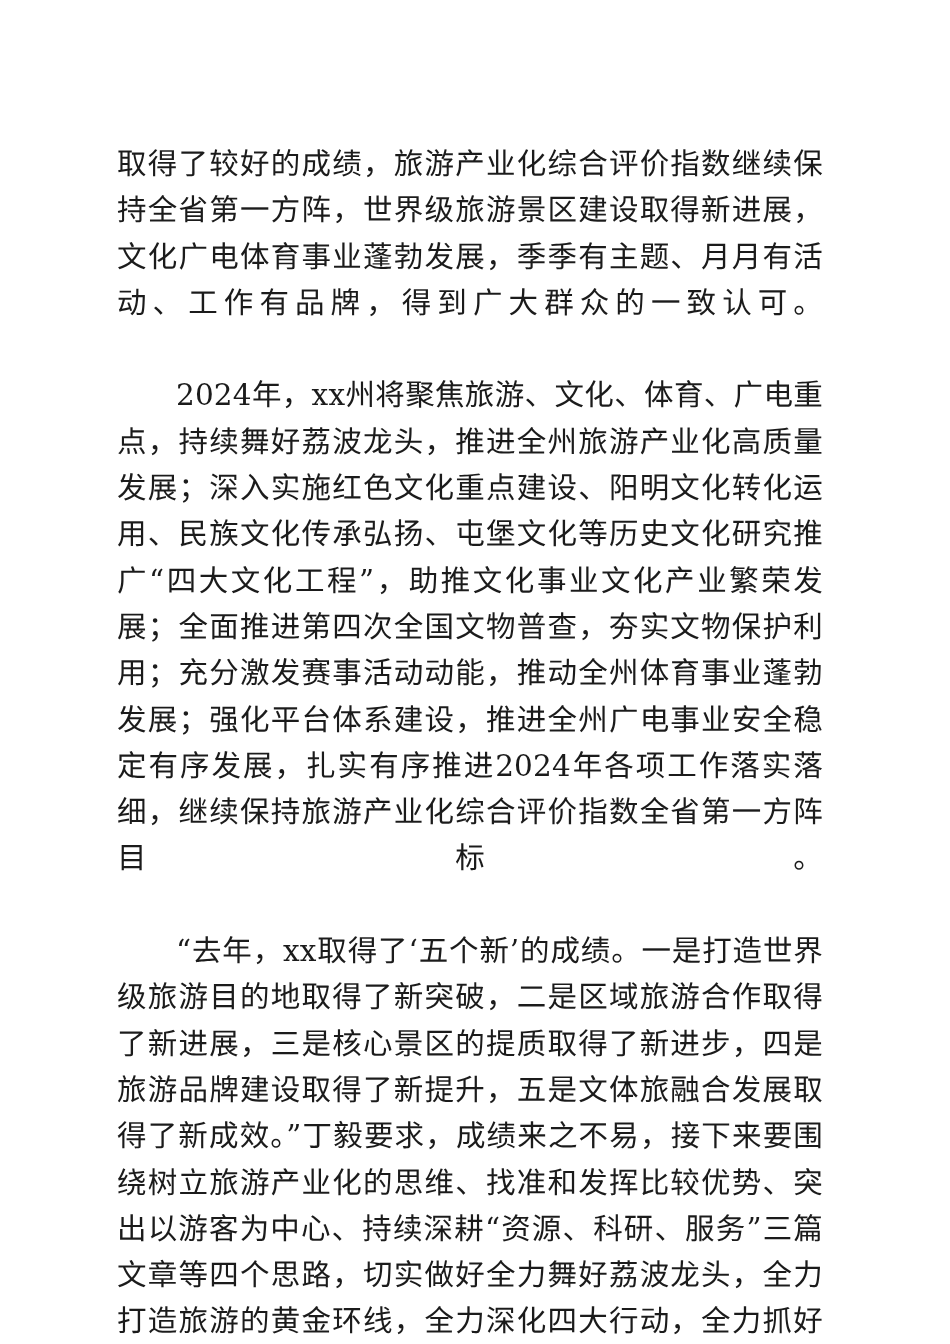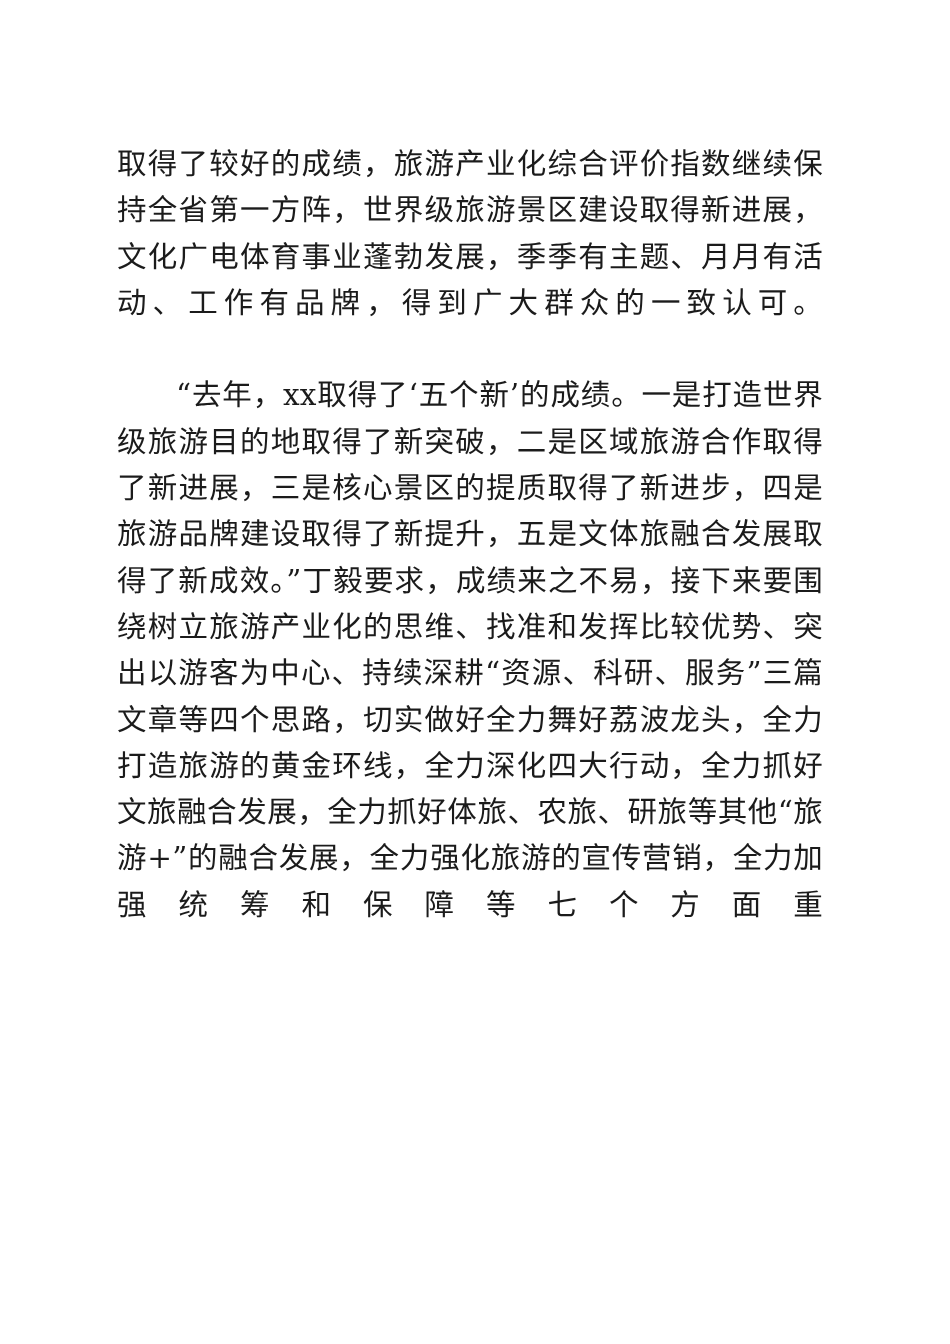--- a/index.html
+++ b/index.html
@@ -53,17 +53,18 @@
   }
 </style>
 </head>
 <body>
 
 <div class="page">
   <div class="doc-body">
 
     <p class="para no-indent">取得了较好的成绩，旅游产业化综合评价指数继续保持全省第一方阵，世界级旅游景区建设取得新进展，文化广电体育事业蓬勃发展，季季有主题、月月有活动、工作有品牌，得到广大群众的一致认可。</p>
 
+    <p class="para">2024年，xx州将聚焦旅游、文化、体育、广电重点，持续舞好荔波龙头，推进全州旅游产业化高质量发展；深入实施红色文化重点建设、阳明文化转化运用、民族文化传承弘扬、屯堡文化等历史文化研究推广“四大文化工程”，助推文化事业文化产业繁荣发展；全面推进第四次全国文物普查，夯实文物保护利用；充分激发赛事活动动能，推动全州体育事业蓬勃发展；强化平台体系建设，推进全州广电事业安全稳定有序发展，扎实有序推进2024年各项工作落实落细，继续保持旅游产业化综合评价指数全省第一方阵目标。</p>
 
     <p class="para">“去年，xx取得了‘五个新’的成绩。一是打造世界级旅游目的地取得了新突破，二是区域旅游合作取得了新进展，三是核心景区的提质取得了新进步，四是旅游品牌建设取得了新提升，五是文体旅融合发展取得了新成效。”丁毅要求，成绩来之不易，接下来要围绕树立旅游产业化的思维、找准和发挥比较优势、突出以游客为中心、持续深耕“资源、科研、服务”三篇文章等四个思路，切实做好全力舞好荔波龙头，全力打造旅游的黄金环线，全力深化四大行动，全力抓好文旅融合发展，全力抓好体旅、农旅、研旅等其他“旅游+”的融合发展，全力强化旅游的宣传营销，全力加强统筹和保障等七个方面重</p>
 
   </div>
 </div>
 
 </body></html>

